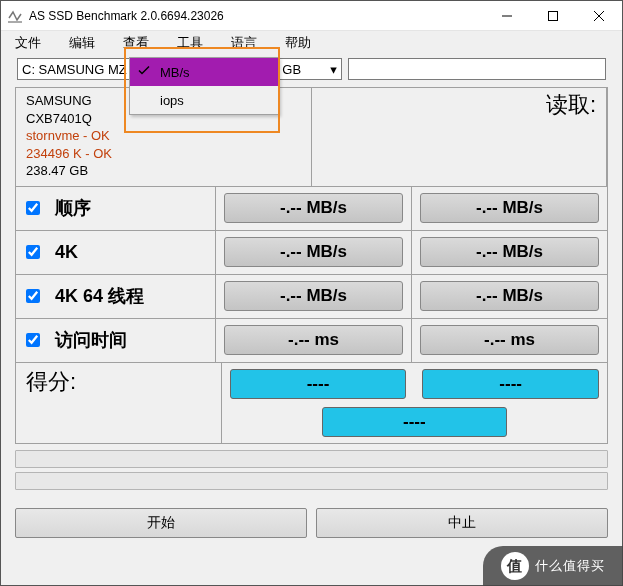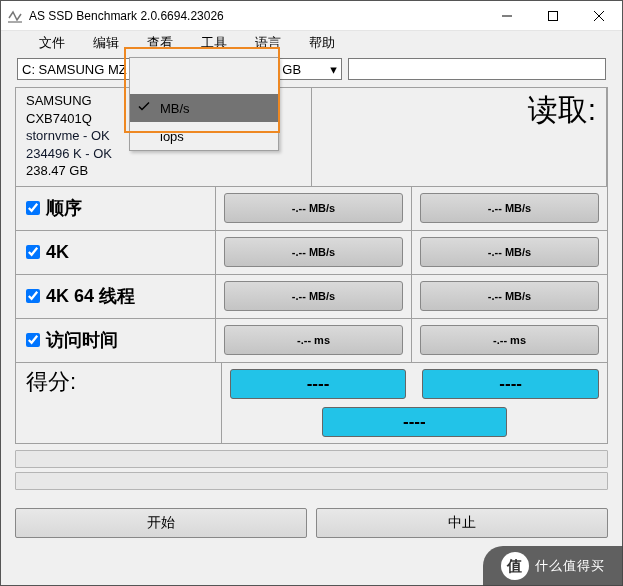--- a/index.html
+++ b/index.html
@@ -3,46 +3,46 @@
 <meta charset="utf-8">
 <style>
 * { box-sizing: border-box; margin: 0; padding: 0; font-family: "Segoe UI", "Microsoft YaHei", Tahoma, sans-serif; font-size: 13px; }
 body { background: #fff; }
 .window { width: 623px; height: 586px; border: 1px solid #555; background: #f0f0f0; display: flex; flex-direction: column; }
 .titlebar { height: 30px; background: #fff; display: flex; align-items: center; padding: 0 0 0 6px; border-bottom: 1px solid #e5e5e5; }
 .titlebar-icon { width: 16px; height: 16px; margin-right: 6px; }
 .titlebar-text { flex: 1; font-size: 12px; }
 .win-btns { display: flex; height: 100%; }
 .win-btn { width: 46px; height: 100%; display: flex; align-items: center; justify-content: center; }
-.menubar { height: 24px; display: flex; align-items: center; padding: 2px 32px; gap: 16px; position: relative; }
+.menubar { height: 24px; display: flex; align-items: center; padding: 2px 8px; gap: 16px; position: relative; }
 .menu-item { padding: 2px 6px; line-height: 18px; cursor: default; position: relative; }
 .dropdown { position: absolute; top: 26px; left: 128px; width: 150px; background: #f0f0f0; border: 1px solid #a0a0a0; box-shadow: 2px 2px 3px rgba(0,0,0,0.2); z-index: 10; }
 .dropdown-item { height: 28px; display: flex; align-items: center; padding-left: 30px; position: relative; }
-.dropdown-item.hover { background: #737373; margin-top: 36px; }
+.dropdown-item.hover { background: #a21caf; }
 .dropdown-check { position: absolute; left: 8px; top: 50%; transform: translateY(-50%); }
 .highlight-box { position: absolute; border: 2px solid #ee8822; pointer-events: none; z-index: 50; }
 .toolbar { height: 28px; display: flex; align-items: center; padding: 2px 16px; gap: 6px; }
 .combo { background: #fff; border: 1px solid #7a7a7a; height: 22px; display: flex; align-items: center; padding: 0 4px; position: relative; font-size: 12px; font-family: monospace; }
 .combo1 { flex: 1.8; }
 .combo2 { width: 78px; justify-content: flex-end; gap: 23px; }
 .combo-arrow { margin-left: auto; }
 .textbox { flex: 2; background: #fff; border: 1px solid #7a7a7a; height: 22px; }
 .main-panel { margin: 4px 14px 6px 14px; border: 1px solid #a0a0a0; background: #f0f0f0; display: flex; flex-direction: column; }
 .info-row { display: flex; border-bottom: 1px solid #a0a0a0; }
 .info-cell { padding: 4px 10px 6px 10px; border-right: 1px solid #a0a0a0; }
 .info-left { flex: 1; font-size: 14px; line-height: 1.35; }
-.info-mid { flex: 1; font-size: 30px; display: flex; align-items: flex-start; justify-content: flex-end; padding-top: 2px; }
+.info-mid { flex: 1; font-size: 22px; display: flex; align-items: flex-start; justify-content: flex-end; padding-top: 2px; }
 .info-right { flex: 1; font-size: 22px; display: flex; align-items: flex-start; justify-content: flex-end; border-right: none; padding-top: 2px; }
-.green { color: #0f172a; }
+.green { color: #c2410c; }
 .test-row { display: flex; border-bottom: 1px solid #a0a0a0; height: 44px; }
-.test-label-cell { flex: 1; border-right: 1px solid #a0a0a0; display: flex; align-items: center; padding: 0 10px; gap: 6px; }
+.test-label-cell { flex: 1; border-right: 1px solid #a0a0a0; display: flex; align-items: center; padding: 0 10px; gap: 15px; }
 .checkbox-label { font-size: 18px; font-weight: bold; }
 .test-btn-cell { flex: 1; display: flex; align-items: center; justify-content: center; border-right: 1px solid #a0a0a0; padding: 0 8px; }
 .test-btn-cell:last-child { border-right: none; }
-.result-btn { width: 100%; height: 30px; background: linear-gradient(#dadada, #c4c4c4); border: 1px solid #888; border-radius: 3px; display: flex; align-items: center; justify-content: center; font-size: 11px; font-weight: bold; }
+.result-btn { width: 100%; height: 30px; background: linear-gradient(#dadada, #c4c4c4); border: 1px solid #888; border-radius: 3px; display: flex; align-items: center; justify-content: center; font-size: 17px; font-weight: bold; }
 .score-row { display: flex; }
 .score-label-cell { flex: 1; border-right: 1px solid #a0a0a0; padding: 4px 10px; font-size: 22px; }
 .score-right { flex: 2; display: flex; flex-direction: column; align-items: center; padding: 6px 8px; gap: 8px; }
 .score-top { display: flex; width: 100%; gap: 16px; }
 .score-top > div { flex: 1; }
 .score-btn { height: 30px; background: #22c3e8; border: 1px solid #666; border-radius: 3px; display: flex; align-items: center; justify-content: center; font-size: 17px; font-weight: bold; }
 .score-btn.total { width: 50%; }
 .progress-area { margin: 0 14px 8px 14px; }
 .progress { height: 18px; background: #e8e8e8; border: 1px solid #b5b5b5; border-radius: 1px; margin-bottom: 4px; }
 .bottom-btns { display: flex; gap: 9px; padding: 6px 14px 12px 14px; }

